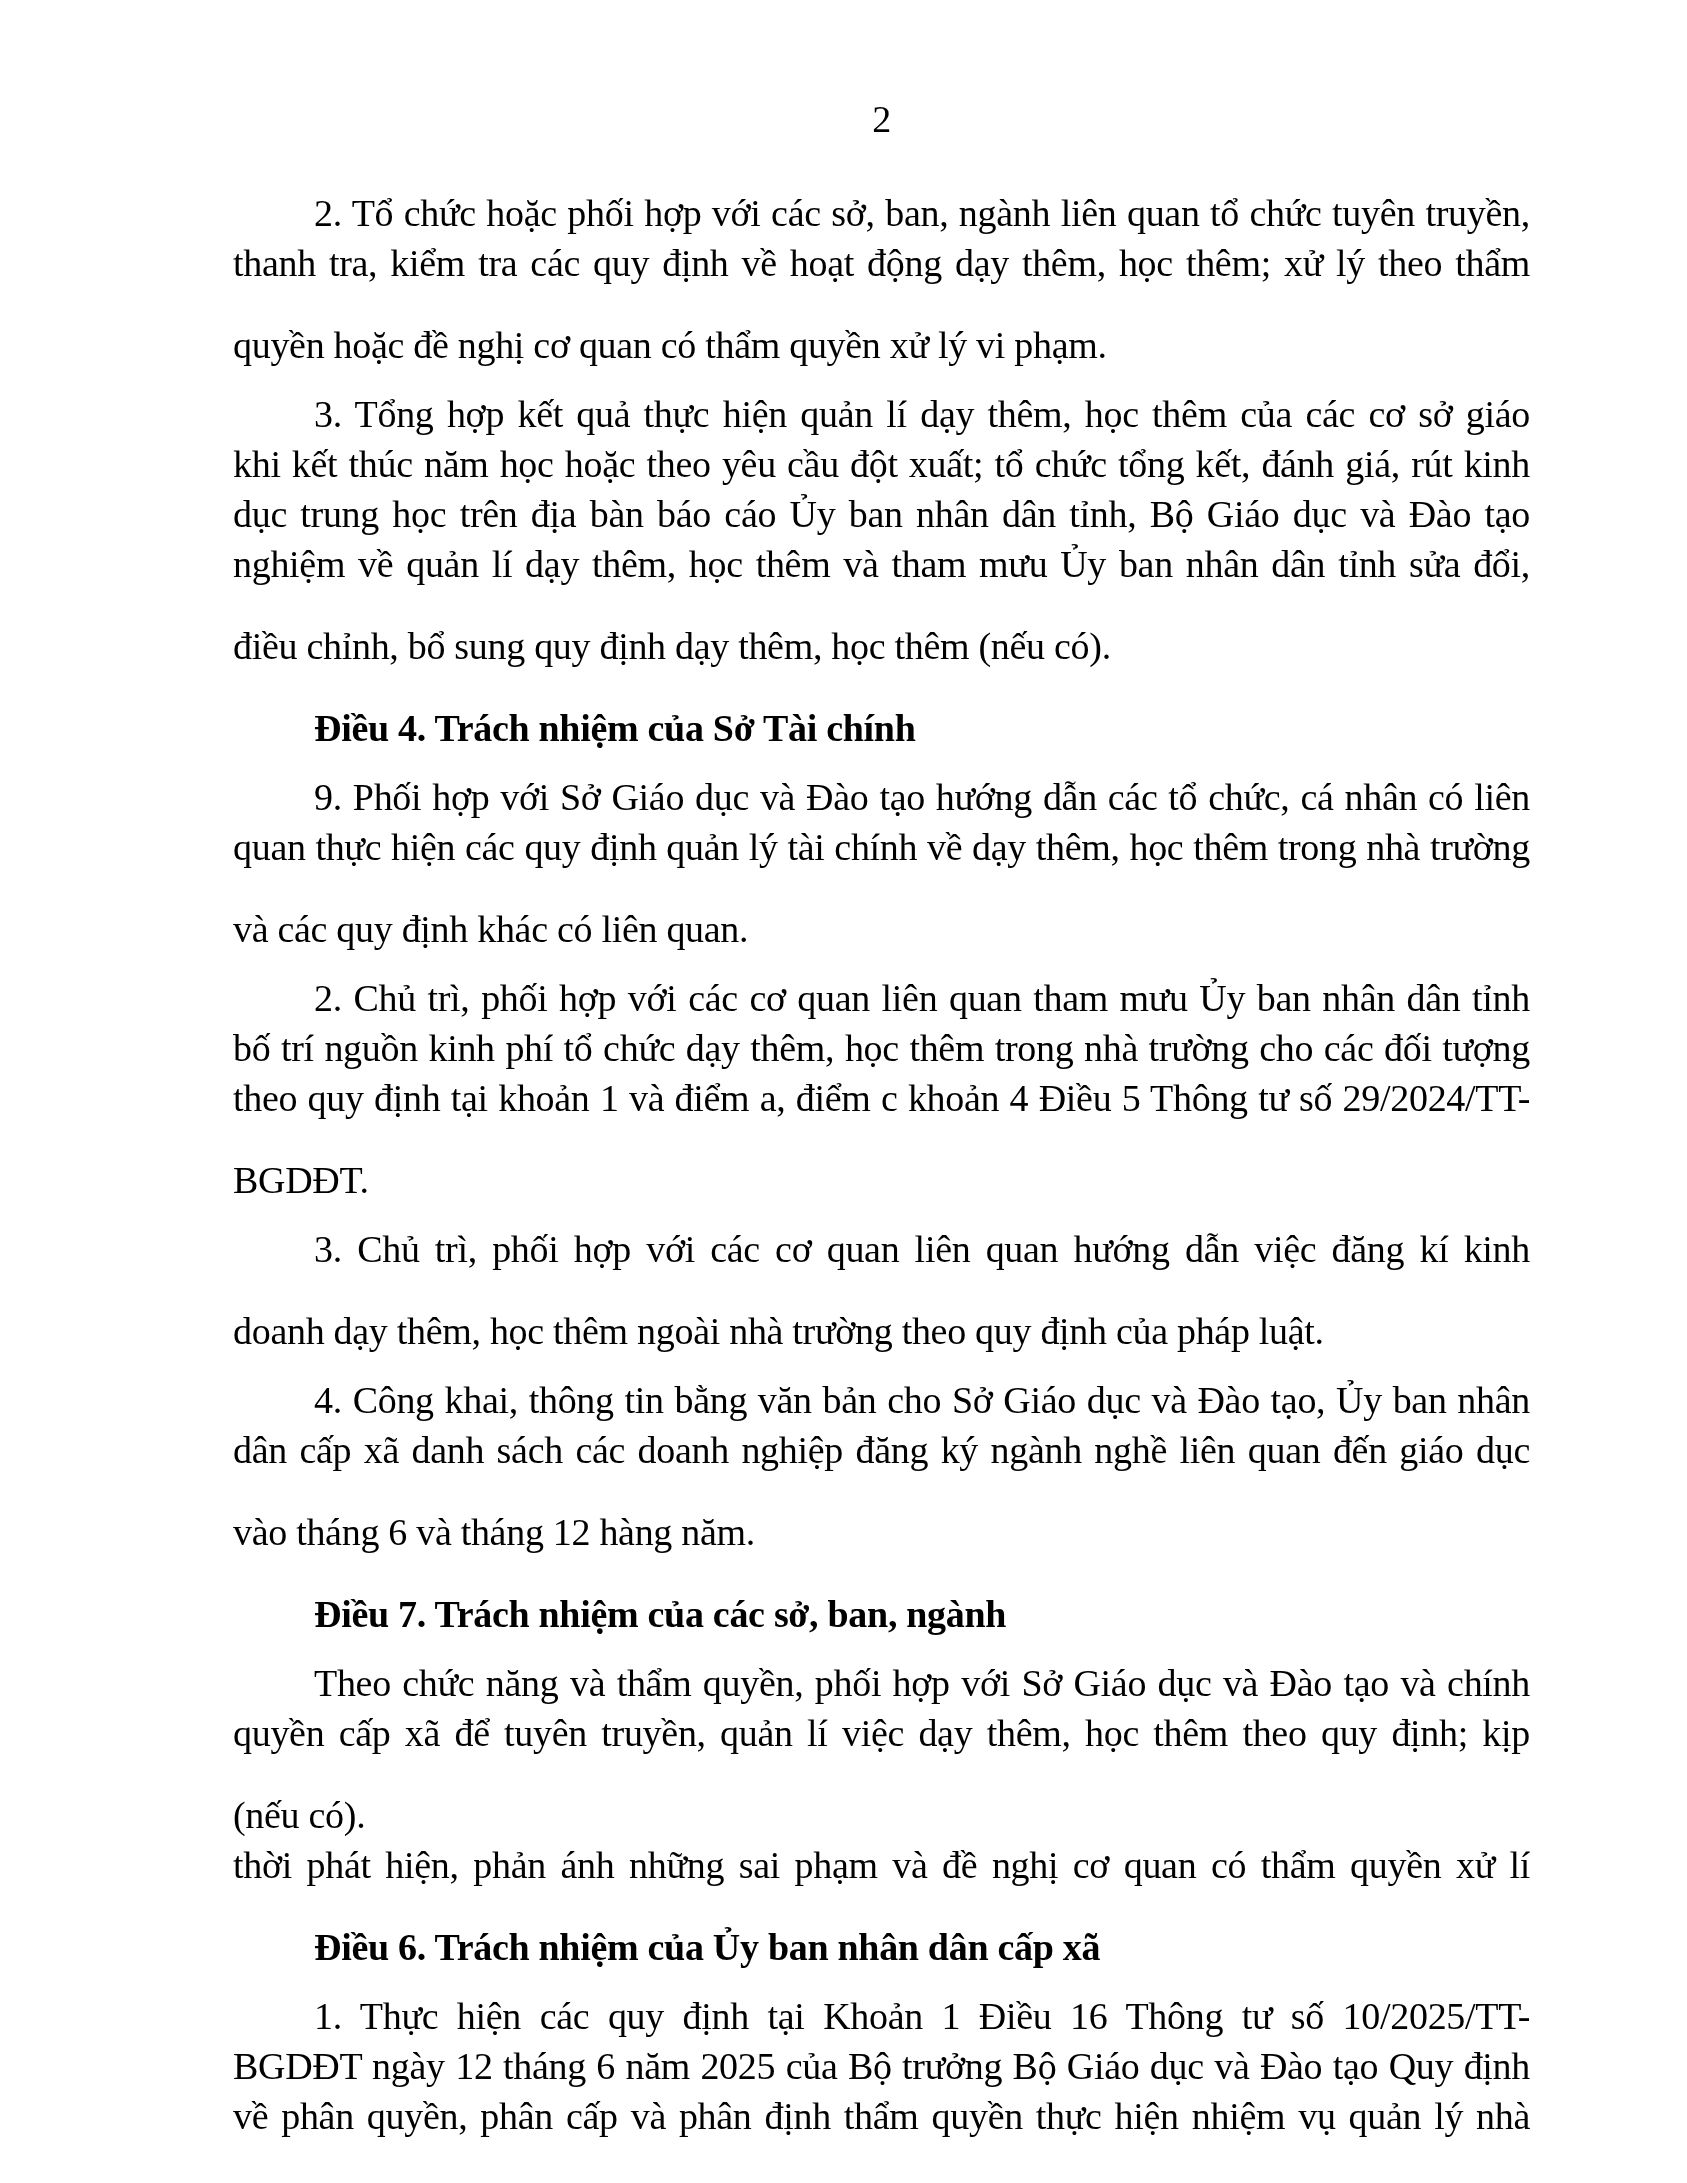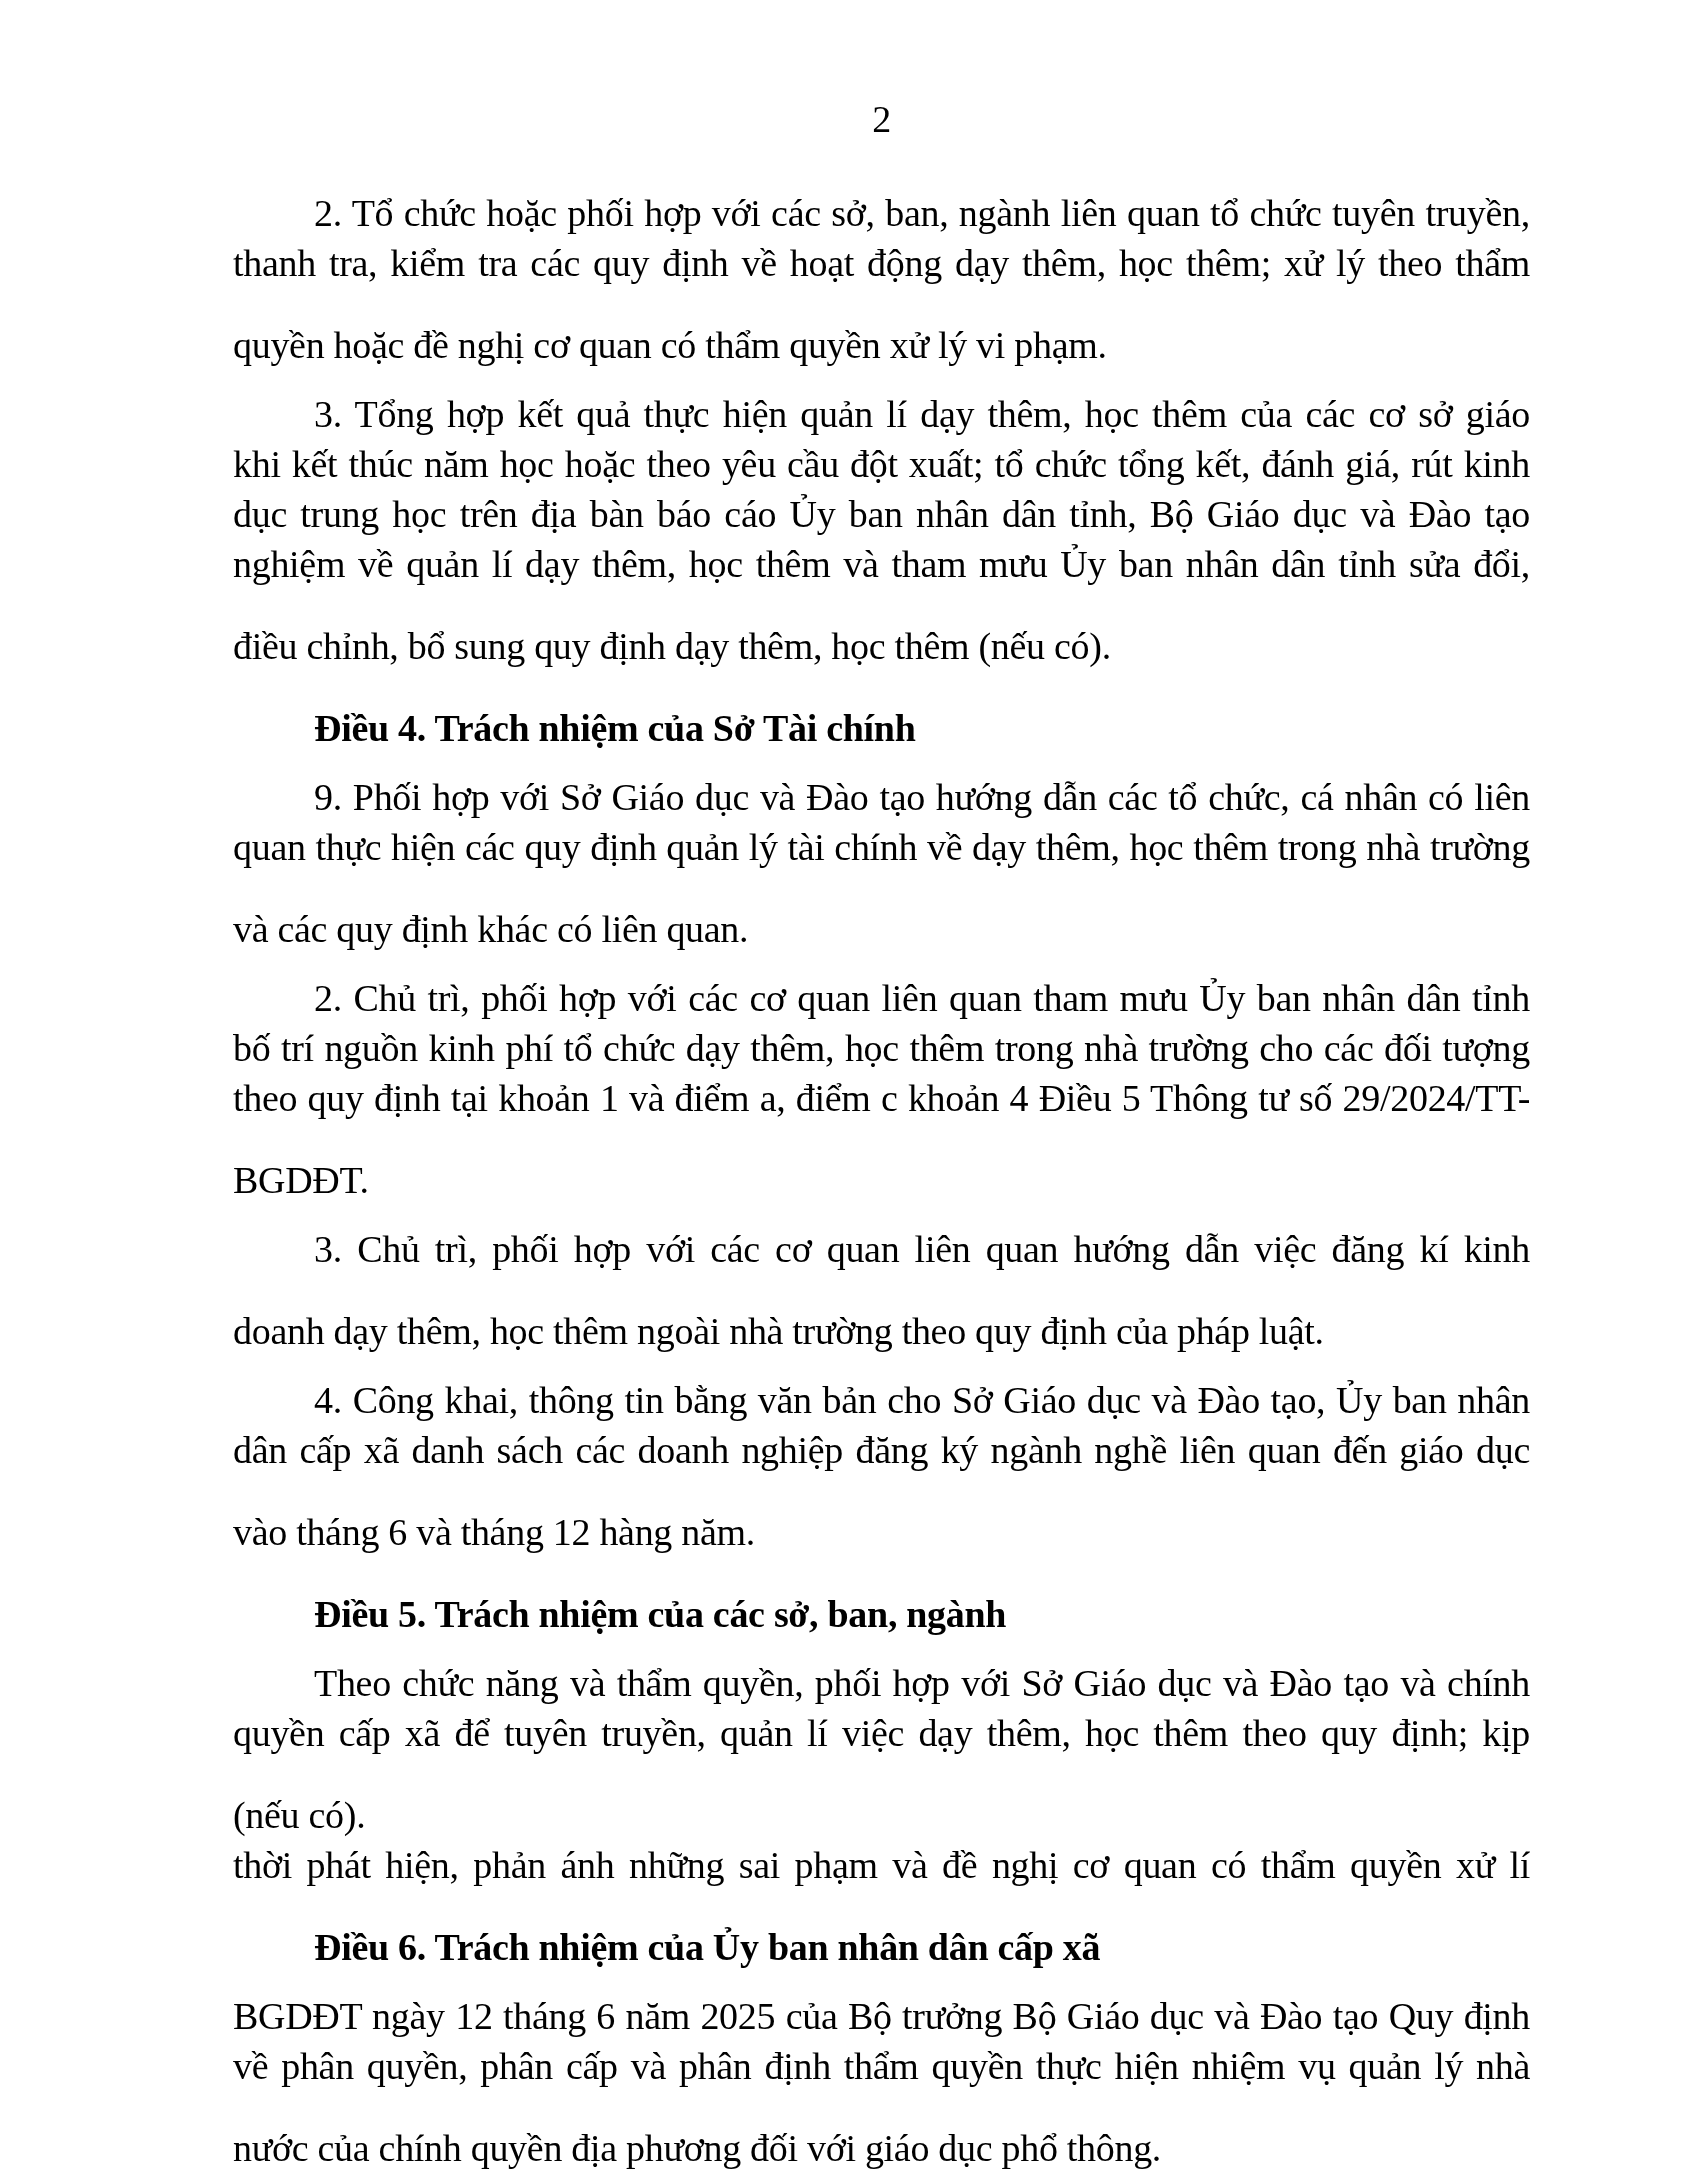--- a/index.html
+++ b/index.html
@@ -74,31 +74,32 @@
       <div class="para body">
         <div class="line first">3. Chủ trì, phối hợp với các cơ quan liên quan hướng dẫn việc đăng kí kinh</div>
         <div class="line last">doanh dạy thêm, học thêm ngoài nhà trường theo quy định của pháp luật.</div>
       </div>
       <div class="para body">
         <div class="line first">4. Công khai, thông tin bằng văn bản cho Sở Giáo dục và Đào tạo, Ủy ban nhân</div>
         <div class="line">dân cấp xã danh sách các doanh nghiệp đăng ký ngành nghề liên quan đến giáo dục</div>
         <div class="line last">vào tháng 6 và tháng 12 hàng năm.</div>
       </div>
       <div class="para heading">
-        <div class="line first last">Điều 5. Trách nhiệm của các sở, ban, ngành</div>
+        <div class="line first last">Điều 7. Trách nhiệm của các sở, ban, ngành</div>
       </div>
       <div class="para body">
         <div class="line first">Theo chức năng và thẩm quyền, phối hợp với Sở Giáo dục và Đào tạo và chính</div>
         <div class="line">quyền cấp xã để tuyên truyền, quản lí việc dạy thêm, học thêm theo quy định; kịp</div>
         <div class="line last">(nếu có).</div>
         <div class="line">thời phát hiện, phản ánh những sai phạm và đề nghị cơ quan có thẩm quyền xử lí</div>
       </div>
       <div class="para heading">
         <div class="line first last">Điều 6. Trách nhiệm của Ủy ban nhân dân cấp xã</div>
       </div>
       <div class="para body">
+        <div class="line first">1. Thực hiện các quy định tại Khoản 1 Điều 16 Thông tư số 10/2025/TT-</div>
         <div class="line">BGDĐT ngày 12 tháng 6 năm 2025 của Bộ trưởng Bộ Giáo dục và Đào tạo Quy định</div>
         <div class="line">về phân quyền, phân cấp và phân định thẩm quyền thực hiện nhiệm vụ quản lý nhà</div>
         <div class="line last">nước của chính quyền địa phương đối với giáo dục phổ thông.</div>
       </div>
     </div>
 </div>
 
 
 </body></html>

